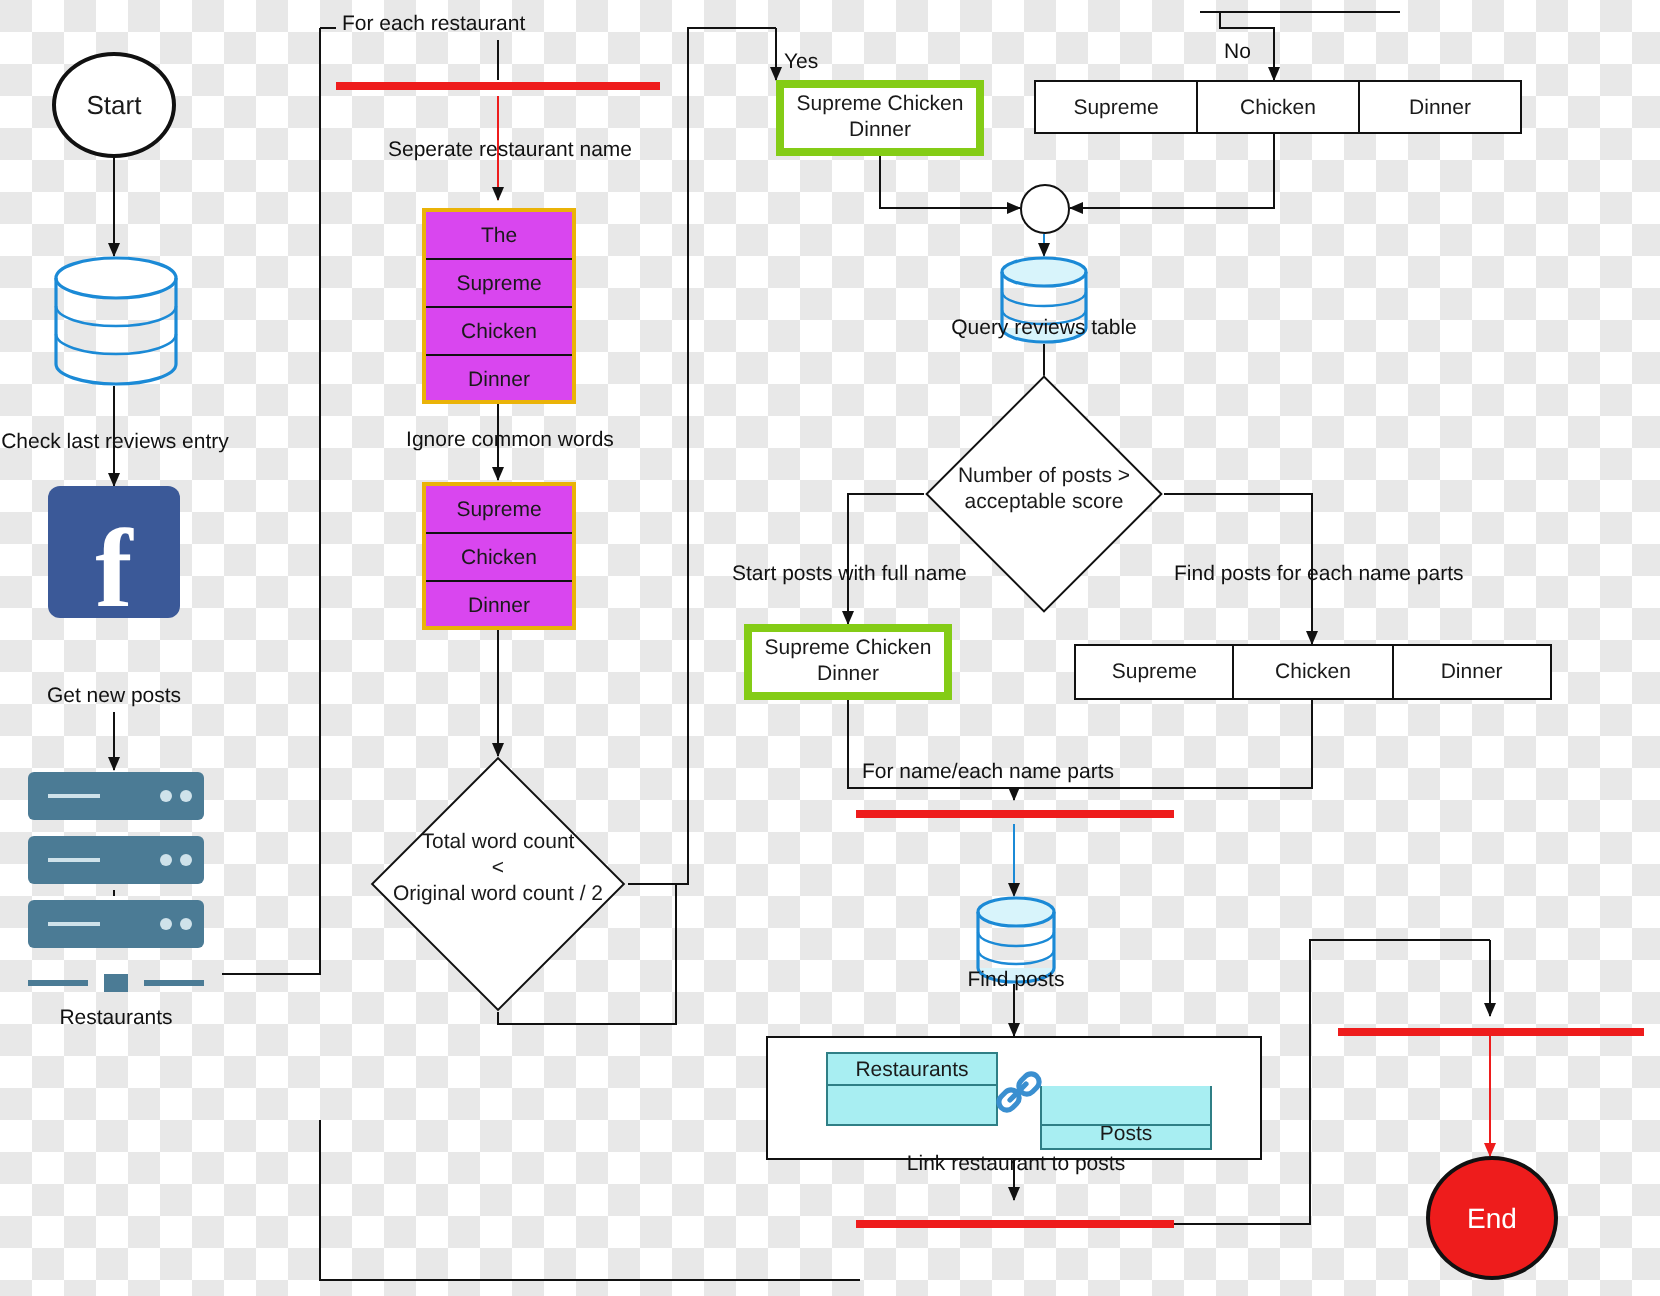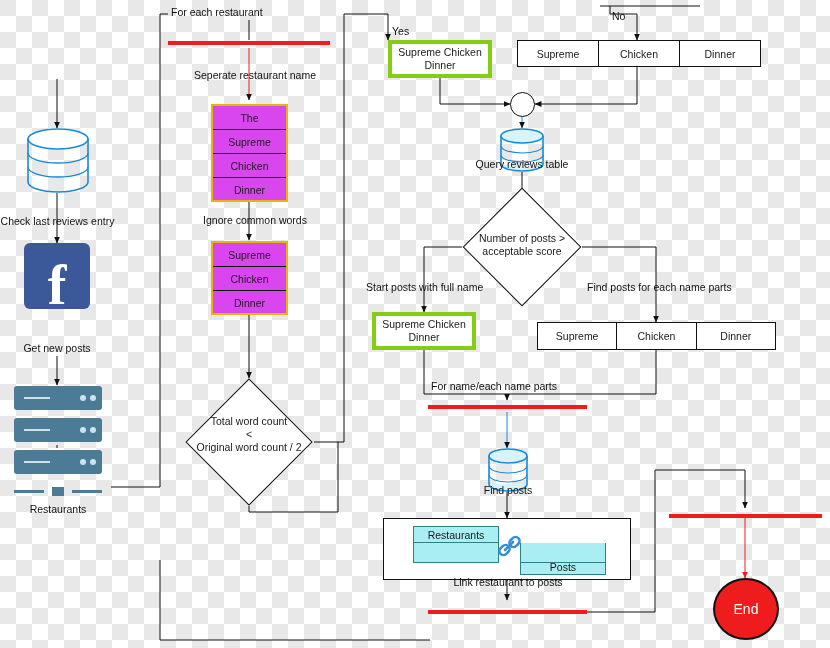--- a/index.html
+++ b/index.html
@@ -191,20 +191,23 @@
       <path d="M587,612 L655,612 L655,470 L745,470"></path>
       <path d="M745,470 L745,508" marker-end="url(#arr)"></path>
 
       <path d="M745,518 L745,578" marker-end="url(#arrRed)" stroke="#ee1c1c"></path>
 
       <path d="M168,640 L160,640 L160,560"></path>
       <path d="M168,640 L430,640"></path>
     </g>
   </svg>
 
+  <div class="circle" style="left:26px;top:26px;width:62px;height:53px;border:2px solid #111;">
+    <span>Start</span>
+  </div>
 
   <svg class="cyl-svg" style="left:26px;top:128px;" width="64" height="66">
     <ellipse cx="32" cy="11" rx="30" ry="10" fill="#fff" stroke="#1b8ad6" stroke-width="1.6"></ellipse>
     <path d="M2,11 L2,54" stroke="#1b8ad6" stroke-width="1.6" fill="none"></path>
     <path d="M62,11 L62,54" stroke="#1b8ad6" stroke-width="1.6" fill="none"></path>
     <path d="M2,54 A30,10 0 0,0 62,54" stroke="#1b8ad6" stroke-width="1.6" fill="none"></path>
     <path d="M2,25 A30,10 0 0,0 62,25" stroke="#1b8ad6" stroke-width="1.3" fill="none"></path>
     <path d="M2,39 A30,10 0 0,0 62,39" stroke="#1b8ad6" stroke-width="1.3" fill="none"></path>
   </svg>
   <div class="lbl center" style="left:0px;top:215px;width:115px;">Check last reviews entry</div>
@@ -257,21 +260,21 @@
   </div>
 
   <div class="diamond" style="left:204px;top:397px;width:90px;height:90px;"></div>
   <div class="diamond-text" style="left:189px;top:415px;width:120px;">
     <div>Total word count</div>
     <div>&lt;</div>
     <div>Original word count / 2</div>
   </div>
 
   <div class="lbl" style="left:392px;top:25px;">Yes</div>
-  <div class="lbl" style="left:612px;top:10px;">No</div>
+  <div class="lbl" style="left:612px;top:20px;">No</div>
 
   <div class="box" style="left:388px;top:40px;width:104px;height:38px;">
     <span style="padding:0 6px;">Supreme Chicken Dinner</span>
   </div>
 
   <div class="rowbox" style="left:517px;top:40px;width:244px;height:27px;">
     <div>Supreme</div>
     <div>Chicken</div>
     <div>Dinner</div>
   </div>

